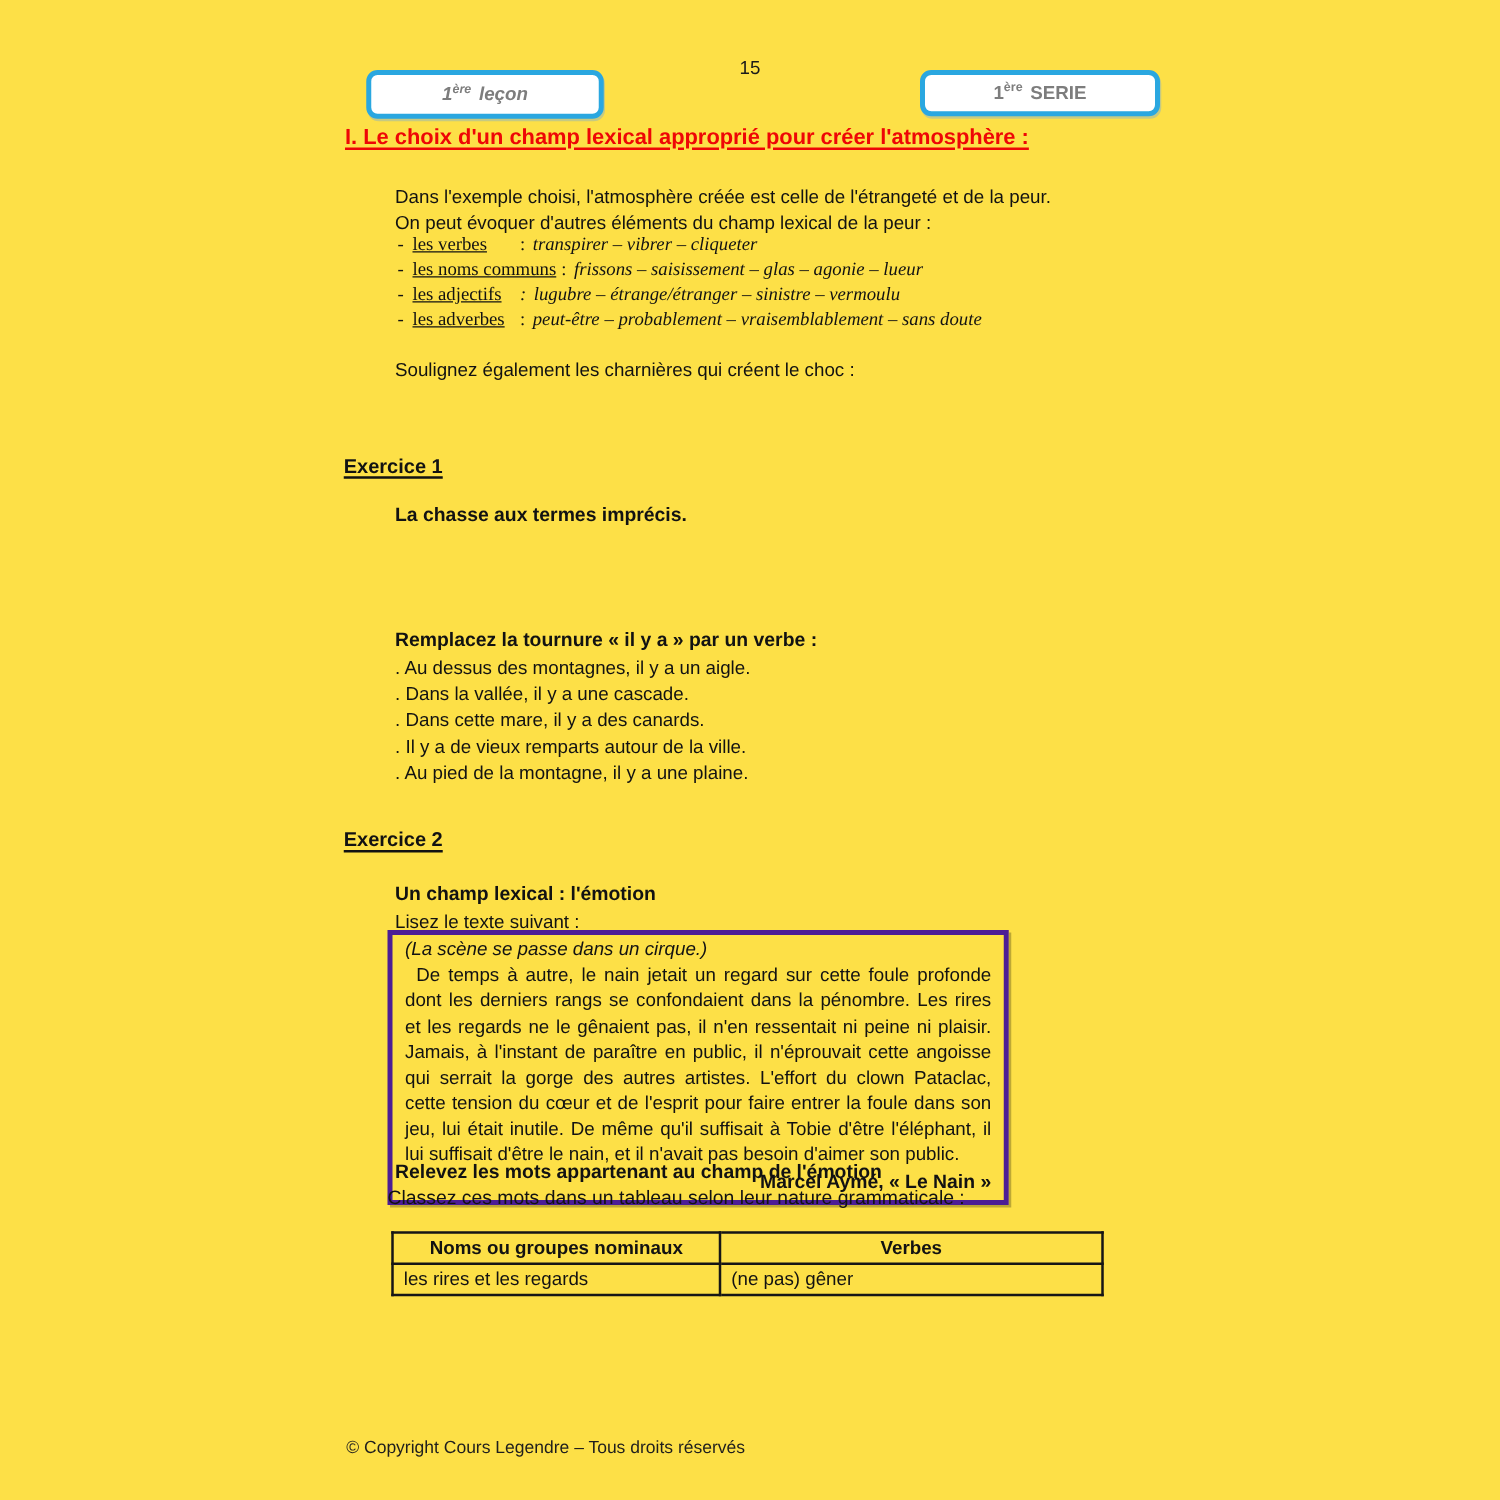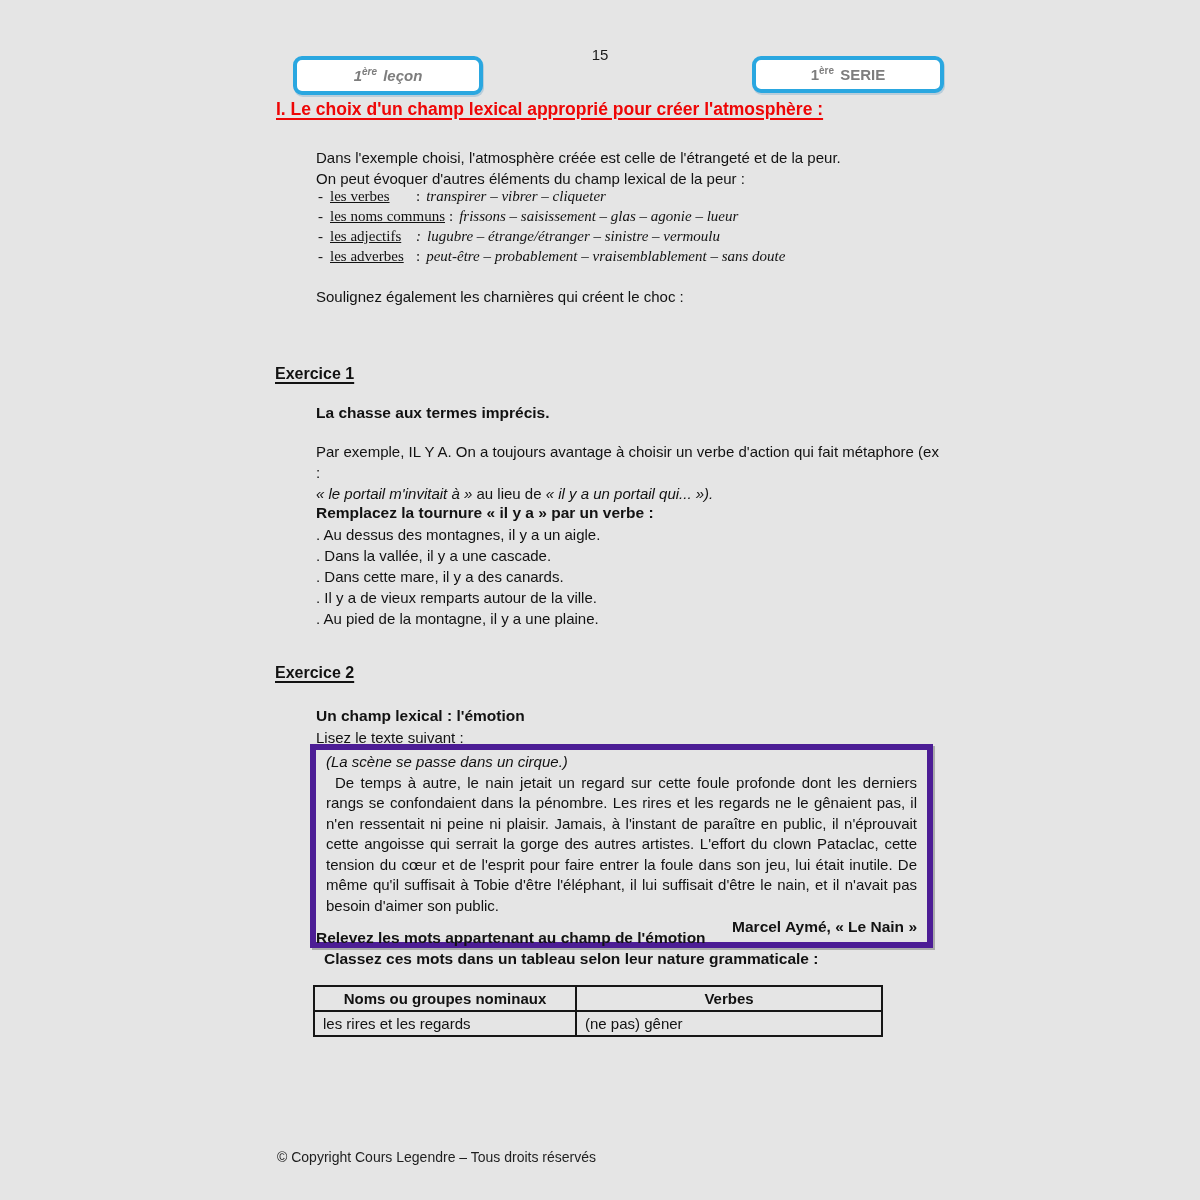--- a/index.html
+++ b/index.html
@@ -1,25 +1,25 @@
 <!DOCTYPE html>
 <html><head>
 <meta charset="utf-8">
 <style>
   html,body{margin:0;padding:0;background:#ffffff;}
   body{width:1200px;height:1200px;font-family:"Liberation Sans",sans-serif;color:#121212;}
-  .page{position:relative;width:1200px;height:1200px;background:#e5e5e5;overflow:hidden;font-size:15px;line-height:21px;}
+  .page{position:relative;width:1200px;height:1200px;background:#fde047;overflow:hidden;font-size:15px;line-height:21px;}
 
   .pagenum{position:absolute;top:44px;left:0;width:100%;text-align:center;font-size:15px;color:#1a1a1a;}
 
   .badge{position:absolute;box-sizing:border-box;border:4px solid #2aa7e0;border-radius:9px;background:#ffffff;
          color:#7d7d7d;font-weight:bold;font-size:15px;display:flex;align-items:center;justify-content:center;
          box-shadow:1px 2px 0 rgba(130,175,205,0.45);}
   .badge-lesson{left:293px;top:56px;width:190px;height:39px;font-style:italic;}
-  .badge-serie{left:736px;top:56px;width:192px;height:37px;margin-left:16px;}
+  .badge-serie{left:736px;top:56px;width:192px;height:37px;}
   .badge sup{font-size:10px;line-height:0;margin-right:2px;}
 
   .main-title{position:absolute;left:276px;top:99px;color:#ee0606;font-weight:bold;font-size:17.5px;
               text-decoration:underline;text-decoration-thickness:2px;text-underline-offset:3px;white-space:nowrap;}
 
   .abs{position:absolute;}
   .i{font-style:italic;}
   .u{text-decoration:underline;}
 
   .intro1{left:316px;top:147px;}
@@ -37,28 +37,28 @@
   .chasse{left:316px;top:402px;font-weight:bold;font-size:15.5px;}
   .para1{left:316px;top:441px;width:628px;}
   .remplacez{left:316px;top:502px;font-weight:bold;font-size:15.5px;}
   .sentences{left:316px;top:524px;}
   .sentences div{height:21px;}
 
   .ex2-title{left:275px;top:662px;}
   .champ{left:316px;top:705px;font-weight:bold;font-size:15.5px;}
   .lisez{left:316px;top:727px;}
 
-  .textbox{left:310px;top:744px;width:623px;box-sizing:border-box;border:6px solid #4c1d95;
+  .textbox{left:310px;top:744px;width:497px;box-sizing:border-box;border:4px solid #4c1d95;
            padding:2px 10px 4px 10px;line-height:20.5px;box-shadow:2px 2px 0 rgba(0,0,0,0.25);}
   .stage{font-style:italic;}
   .boxpara{text-align:justify;text-indent:9px;}
   .attribution{text-align:right;font-weight:bold;font-size:15.5px;padding-top:1px;}
 
   .relevez{left:316px;top:927px;font-weight:bold;font-size:15.5px;}
-  .classez{left:324px;top:948px;font-weight:bold;font-size:15.5px;}
+  .classez{left:310px;top:948px;font-weight:normal;font-size:15.5px;}
 
   .grammar-table{position:absolute;left:313px;top:985px;border-collapse:collapse;font-size:15px;}
   .grammar-table th,.grammar-table td{border:2px solid #161616;padding:1px 8px;height:20px;}
   .grammar-table th{font-weight:bold;text-align:center;}
   .grammar-table td{text-align:left;}
   .col-noms{width:244px;}
   .col-verbes{width:288px;}
 
   .footer{left:277px;top:1147px;font-size:14px;color:#1e1e1e;}
 </style>
@@ -95,24 +95,20 @@
     <div class="row">
       <span class="dash">-</span><span class="cat"><span class="u">les adverbes</span></span><span class="colon">:</span><span class="i">peut-être – probablement – vraisemblablement – sans doute</span>
     </div>
   </div>
 
   <div class="abs souligner">Soulignez également les charnières qui créent le choc :</div>
 
   <div class="abs ex-heading ex1-title">Exercice 1</div>
   <div class="abs chasse">La chasse aux termes imprécis.</div>
 
-  <div class="abs para1">
-    <div>Par exemple, IL Y A. On a toujours avantage à choisir un verbe d'action qui fait métaphore (ex :</div>
-    <div><span class="i">« le portail m'invitait à »</span><span> au lieu de </span><span class="i">« il y a un portail qui... »).</span></div>
-  </div>
 
   <div class="abs sentences">
     <div>. Au dessus des montagnes, il y a un aigle.</div>
     <div>. Dans la vallée, il y a une cascade.</div>
     <div>. Dans cette mare, il y a des canards.</div>
     <div>. Il y a de vieux remparts autour de la ville.</div>
     <div>. Au pied de la montagne, il y a une plaine.</div>
   </div>
 
   <div class="abs remplacez">Remplacez la tournure « il y a » par un verbe :</div>

